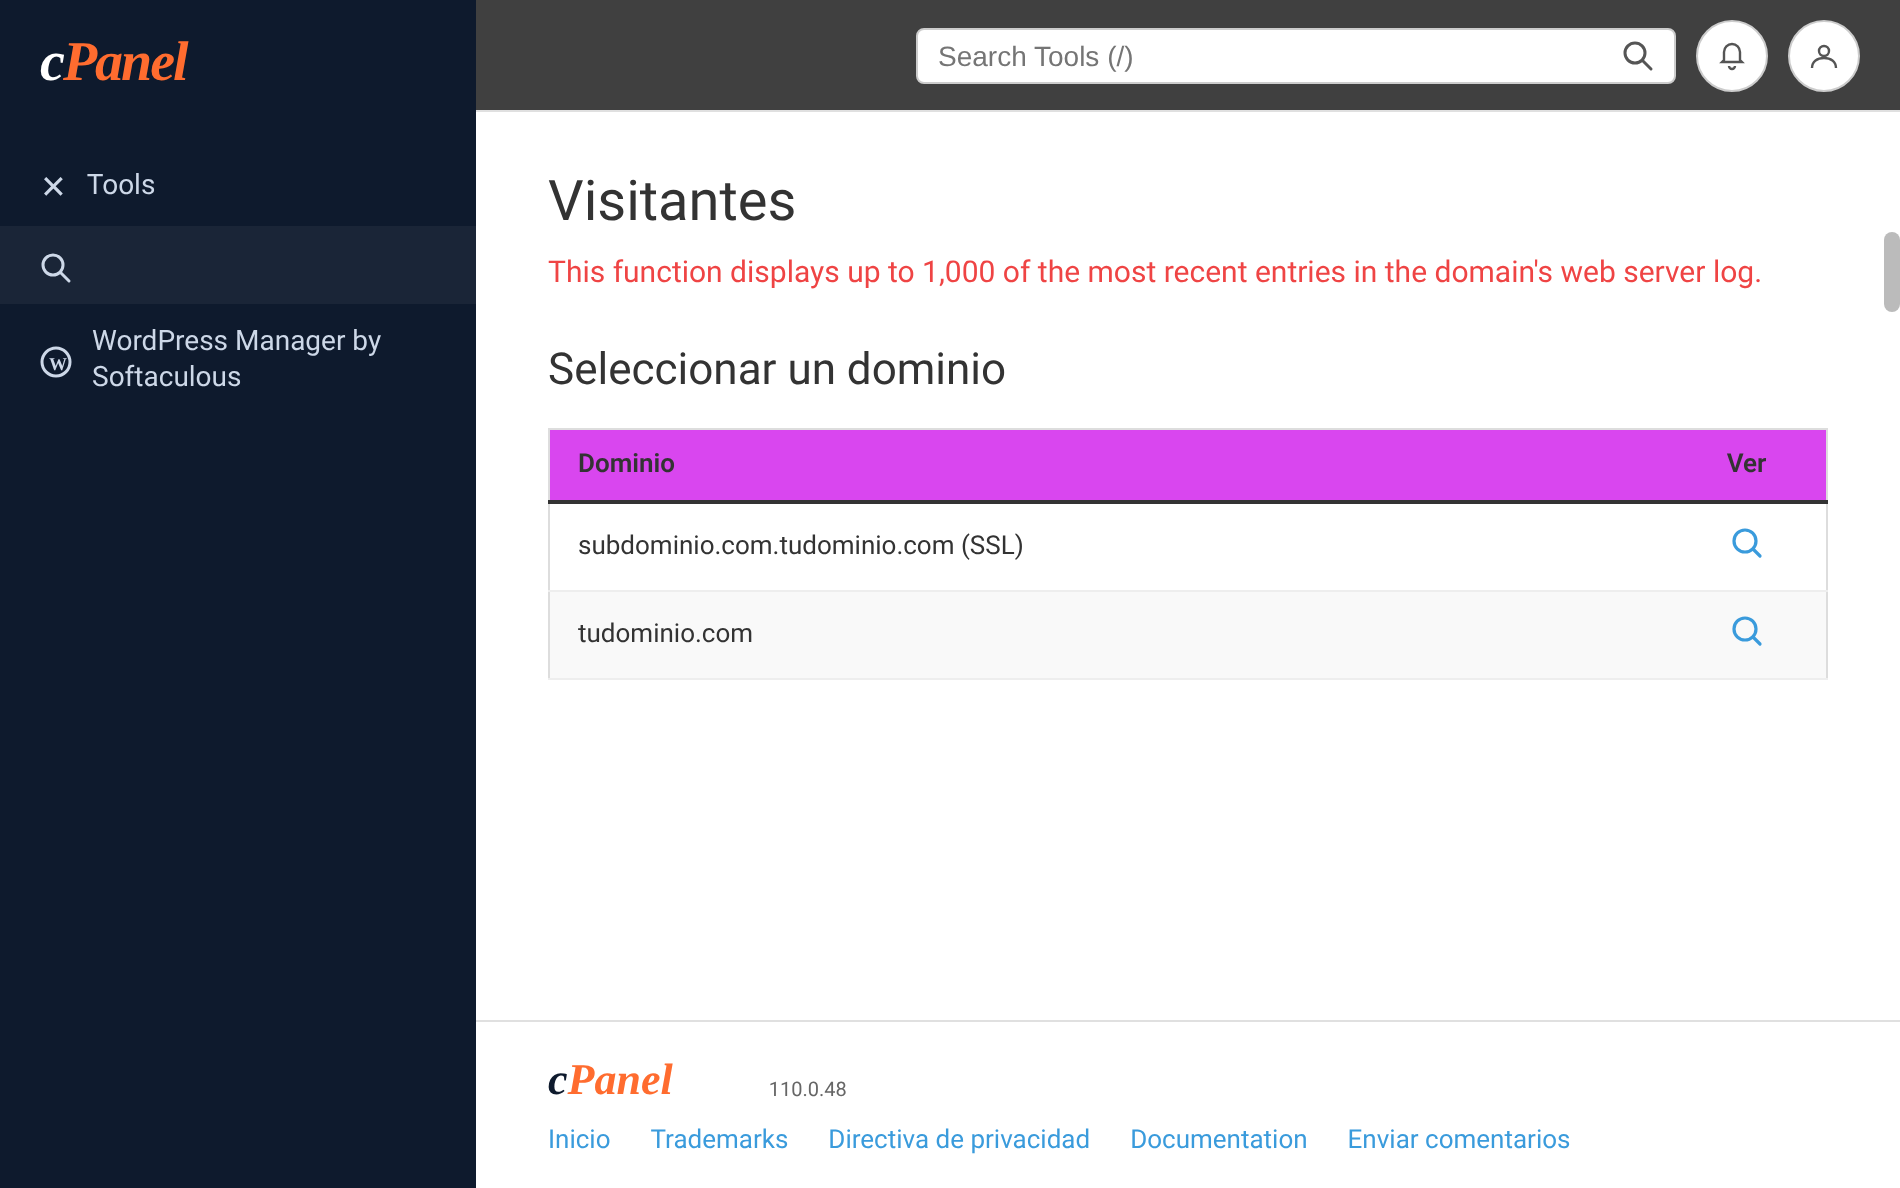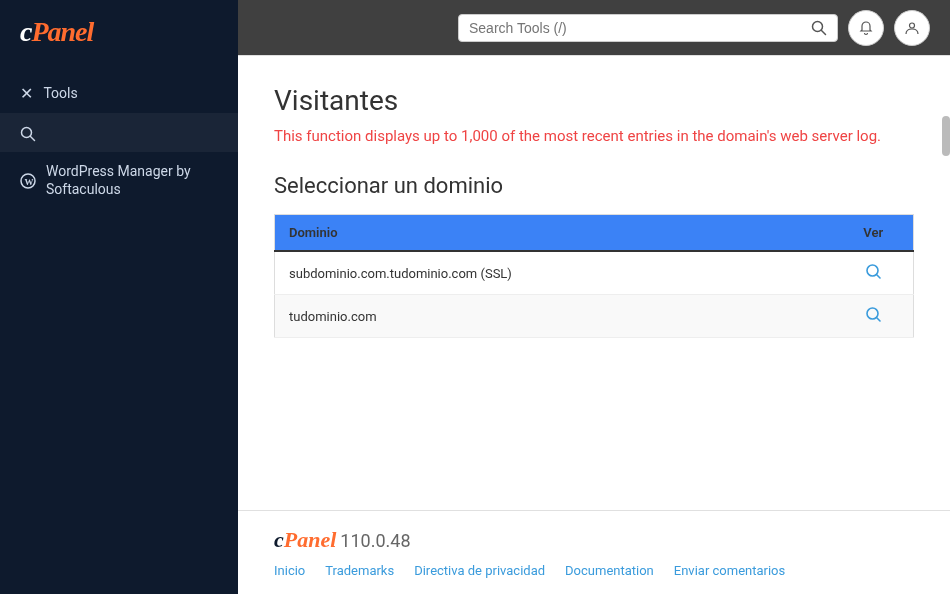--- a/index.html
+++ b/index.html
@@ -141,21 +141,21 @@
       border-collapse: collapse;
       border: 1px solid #ddd;
     }
     .domain-table th {
       text-align: left;
       padding: 10px 14px;
       font-size: 13px;
       font-weight: 600;
       color: #333;
       border-bottom: 2px solid #333;
-      background: #3b82f6;
+      background: #d946ef;
     }
     .domain-table th.col-ver {
       text-align: center;
       width: 80px;
     }
     .domain-table td {
       padding: 10px 14px;
       font-size: 13px;
       color: #333;
       border-bottom: 1px solid #eee;
@@ -196,24 +196,25 @@
     }
     .footer-logo-text {
       font-size: 22px;
       font-weight: bold;
       color: #ff6c2f;
       font-style: italic;
       font-family: Georgia, serif;
     }
     .footer-logo-c { color: #0e1a2d; }
     .footer-version {
-      font-size: 18px;
+      font-size: 10px;
       color: #666;
       align-self: flex-end;
       padding-bottom: 2px;
+      margin-left: 44px;
     }
     .footer-links {
       display: flex;
       gap: 20px;
       flex-wrap: wrap;
     }
     .footer-link {
       font-size: 13px;
       color: #3a9bdc;
       cursor: pointer;

